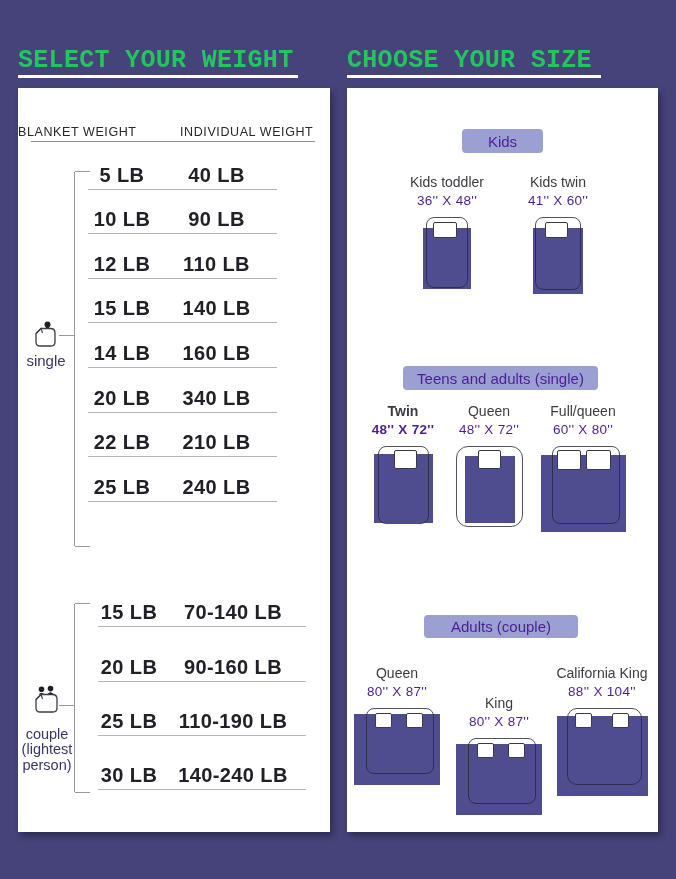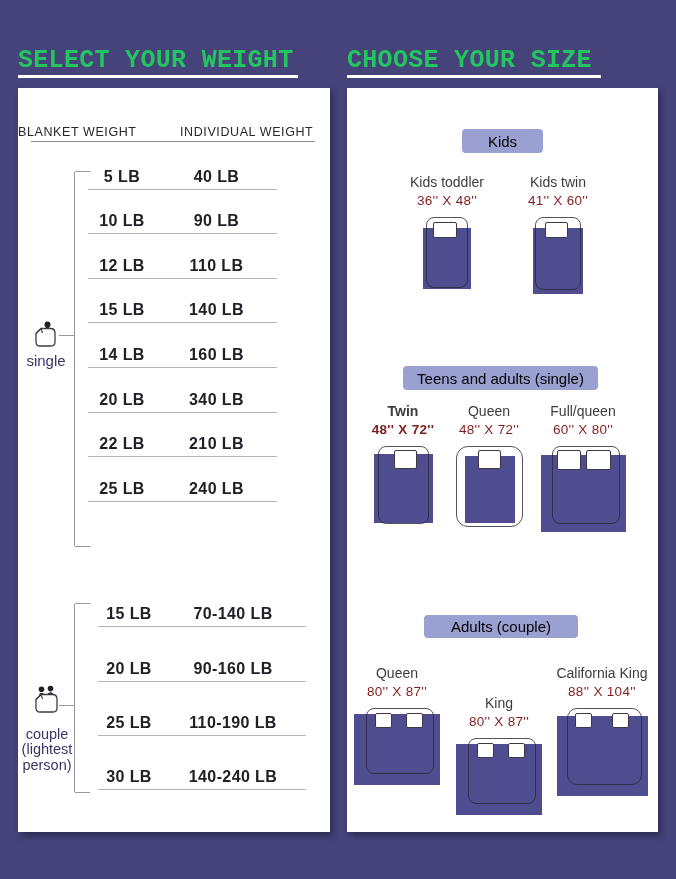--- a/index.html
+++ b/index.html
@@ -32,49 +32,49 @@
 
   .rows { position:absolute; }
   .rows-single { left:70px; top:57px; width:189px; }
   .rows-couple { left:80px; top:485px; width:208px; }
   .wrow { display:flex; align-items:flex-end; border-bottom:1px solid #b4b4ba; padding-bottom:4px; }
   .rows-single .wrow { height:44.6px; }
   .rows-couple .wrow { height:54.3px; }
   .wrow .c1 { width:68px;  text-align:center; }
   .rows-couple .wrow .c1 { width:62px; }
   .wrow .c2 { flex:1; text-align:center; }
-  .wrow span { font-size:16px; font-weight:600; color:#202027; letter-spacing:.4px; white-space:nowrap; line-height:1; }
+  .wrow span { font-size:20px; font-weight:600; color:#202027; letter-spacing:.4px; white-space:nowrap; line-height:1; }
 
   
   .bracket { position:absolute; width:16px; border-left:1.4px solid #97979f; }
   .bracket::before, .bracket::after { content:""; position:absolute; left:0; width:15px; border-top:1.4px solid #97979f; }
   .bracket::before { top:-1px; } .bracket::after { bottom:-1px; }
   .bracket-single { left:56px; top:84px;  height:374px; }
   .bracket-couple { left:56px; top:516px; height:188px; }
   .connector { position:absolute; width:15px; border-top:1.4px solid #97979f; }
   .connector-single { left:41px; top:247px; }
   .connector-couple { left:41px; top:617px; }
 
   .group-icon { position:absolute; }
   .icon-single { left:12px; top:232px; }
   .icon-couple { left:13px; top:596px; }
   .group-label { position:absolute; text-align:center; color:#373668; white-space:pre-line; line-height:1.06; }
   .label-single { left:0; top:265px; width:56px; font-size:15px; }
   .label-couple { left:-2px; top:639px; width:62px; font-size:14.5px; }
 
   
-  .badge { position:absolute; background:#9aa0d2; border-radius:4px; color:#000000;
+  .badge { position:absolute; background:#9aa0d2; border-radius:4px; color:#4c1d95;
            display:flex; align-items:center; justify-content:center; font-size:15px; white-space:nowrap; }
   .badge-kids   { left:115px; top:41px;  width:81px;  height:24px; }
   .badge-teens  { left:56px;  top:278px; width:195px; height:24px; }
   .badge-adults { left:77px;  top:527px; width:154px; height:23px; }
 
   .bed-cell { position:absolute; text-align:center; }
   .bed-name { font-size:14px;   color:#3b3b42; line-height:17px; white-space:nowrap; }
-  .bed-size { font-size:13.5px; color:#7f1d1d; line-height:17px; letter-spacing:.3px; margin-top:1px; white-space:nowrap; }
+  .bed-size { font-size:13.5px; color:#4c1d95; line-height:17px; letter-spacing:.3px; margin-top:1px; white-space:nowrap; }
 
   .cell-kt  { left:45px;  top:86px;  width:110px; }
   .cell-ktw { left:156px; top:86px;  width:110px; }
   .cell-tw  { left:11px;  top:315px; width:90px;font-weight:bold; }
   .cell-qs  { left:97px;  top:315px; width:90px; }
   .cell-fq  { left:181px; top:315px; width:110px; }
   .cell-aq  { left:5px;   top:577px; width:90px; }
   .cell-ak  { left:107px; top:607px; width:90px; }
   .cell-ck  { left:199px; top:577px; width:112px; }
 

